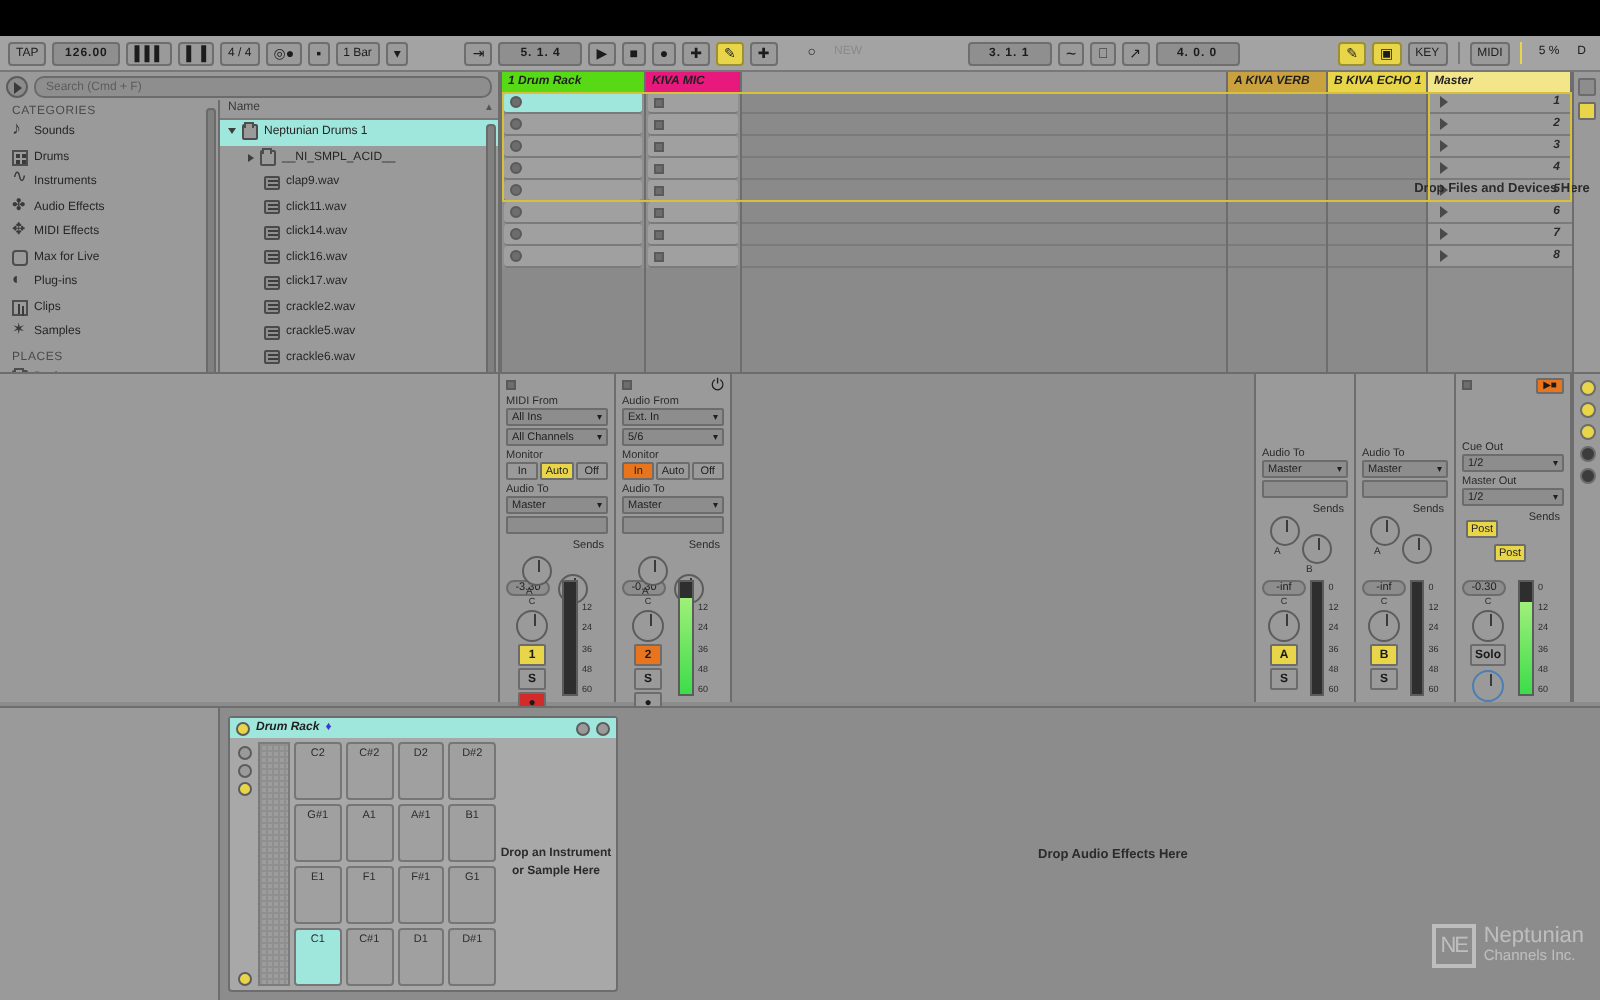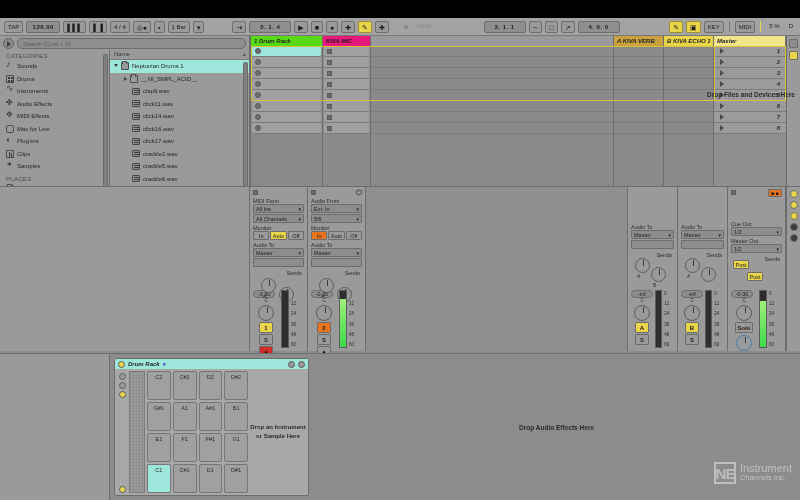--- a/index.html
+++ b/index.html
@@ -215,22 +215,22 @@
           gap:2px; }
   .pad { background:#a0a0a0; border:1px solid #767676; border-radius:2px;
          font-size:5.5px; text-align:center; padding-top:2px; color:#2b2b2b;}
   .pad.sel { background:#9fe6dd; }
   .paddrop { width:56px; display:flex; align-items:center; justify-content:center;
              text-align:center; font-size:6px; font-weight:bold; color:#2b2b2b; line-height:9px;}
   .dropfx { flex:1; display:flex; align-items:center; justify-content:center;
             font-size:6.5px; font-weight:bold; color:#2b2b2b; }
   .nelogo { position:absolute; right:8px; bottom:16px; display:flex; align-items:center; gap:4px;
             opacity:0.55; }
-  .nebox { width:22px;height:22px; border:2px solid #e8e8e8; color:#e8e8e8; font-size:15px;
-           font-weight:bold; display:flex; align-items:center; justify-content:center;
+  .nebox { width:22px;height:22px; border:2px solid #e8e8e8; color:#e8e8e8; font-size:11px;
+           font-weight:normal; display:flex; align-items:center; justify-content:center;
            letter-spacing:-1px; }
   .netxt { color:#e8e8e8; line-height:10px; }
   .netxt .l1 { font-size:11px; }
   .netxt .l2 { font-size:7.5px; }
 
   
   .railright { width:14px; background:#9a9a9a; border-left:1px solid #6d6d6d;
                display:flex; flex-direction:column; align-items:center; padding-top:3px; gap:3px;}
   .railbtn { width:9px;height:9px; background:#8d8d8d; border:1px solid #6c6c6c; border-radius:1px;}
   .railbtn.y { background:#e8d54a; }
@@ -921,19 +921,19 @@
           </div>
         <div class="paddrop">Drop an Instrument or Sample Here</div>
       </div>
     </div>
 
     <div class="dropfx">Drop Audio Effects Here</div>
 
     <div class="nelogo">
       <div class="nebox">NE</div>
       <div class="netxt">
-        <div class="l1">Instrument</div>
+        <div class="l1">Neptunian</div>
         <div class="l2">Channels Inc.</div>
       </div>
     </div>
   </div>
 
 </div>
 
 </body></html>

